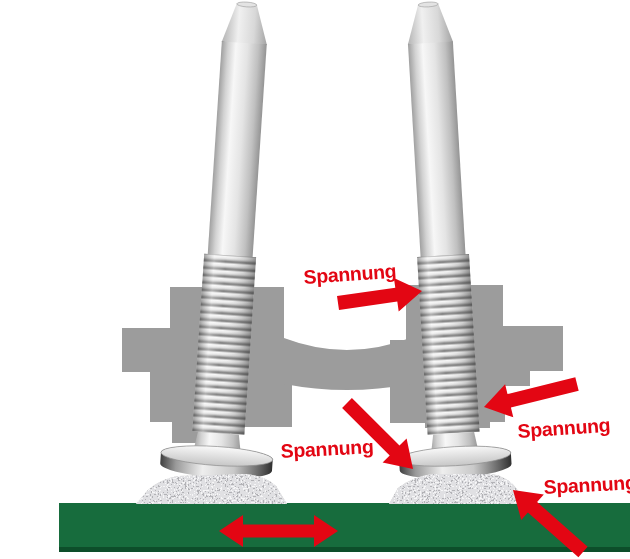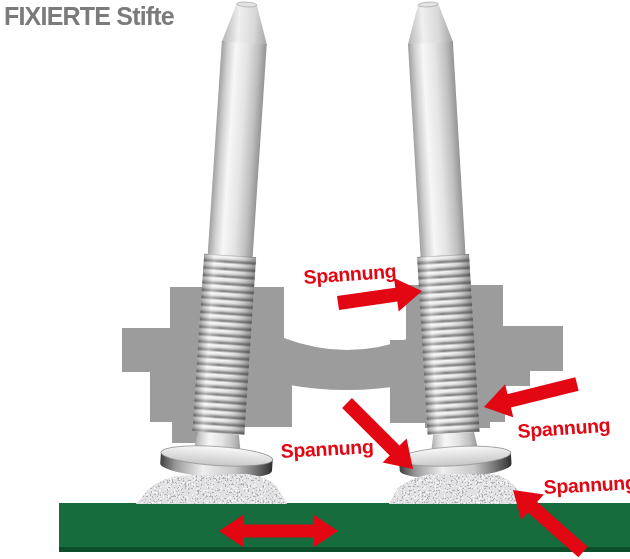--- a/index.html
+++ b/index.html
@@ -9,21 +9,20 @@
          letter-spacing:-0.8px;color:#7b7b7b;white-space:nowrap;}
   svg{position:absolute;left:0;top:0;}
   .tension-text{font-family:"Liberation Sans", sans-serif;font-weight:bold;font-size:19.5px;
          letter-spacing:-0.3px;}
 </style>
 </head>
 <body>
 
 <div class="stage">
 
-  <div class="diagram-title">FIXIERTE Stifte</div>
 
   <svg width="630" height="559" viewBox="0 0 630 559">
     <defs>
 
       <linearGradient id="metalGrad" x1="0" y1="0" x2="1" y2="0">
         <stop offset="0" stop-color="#a0a0a0"></stop>
         <stop offset="0.15" stop-color="#d2d2d2"></stop>
         <stop offset="0.32" stop-color="#f7f7f7"></stop>
         <stop offset="0.58" stop-color="#e4e4e4"></stop>
         <stop offset="0.82" stop-color="#c0c0c0"></stop>

